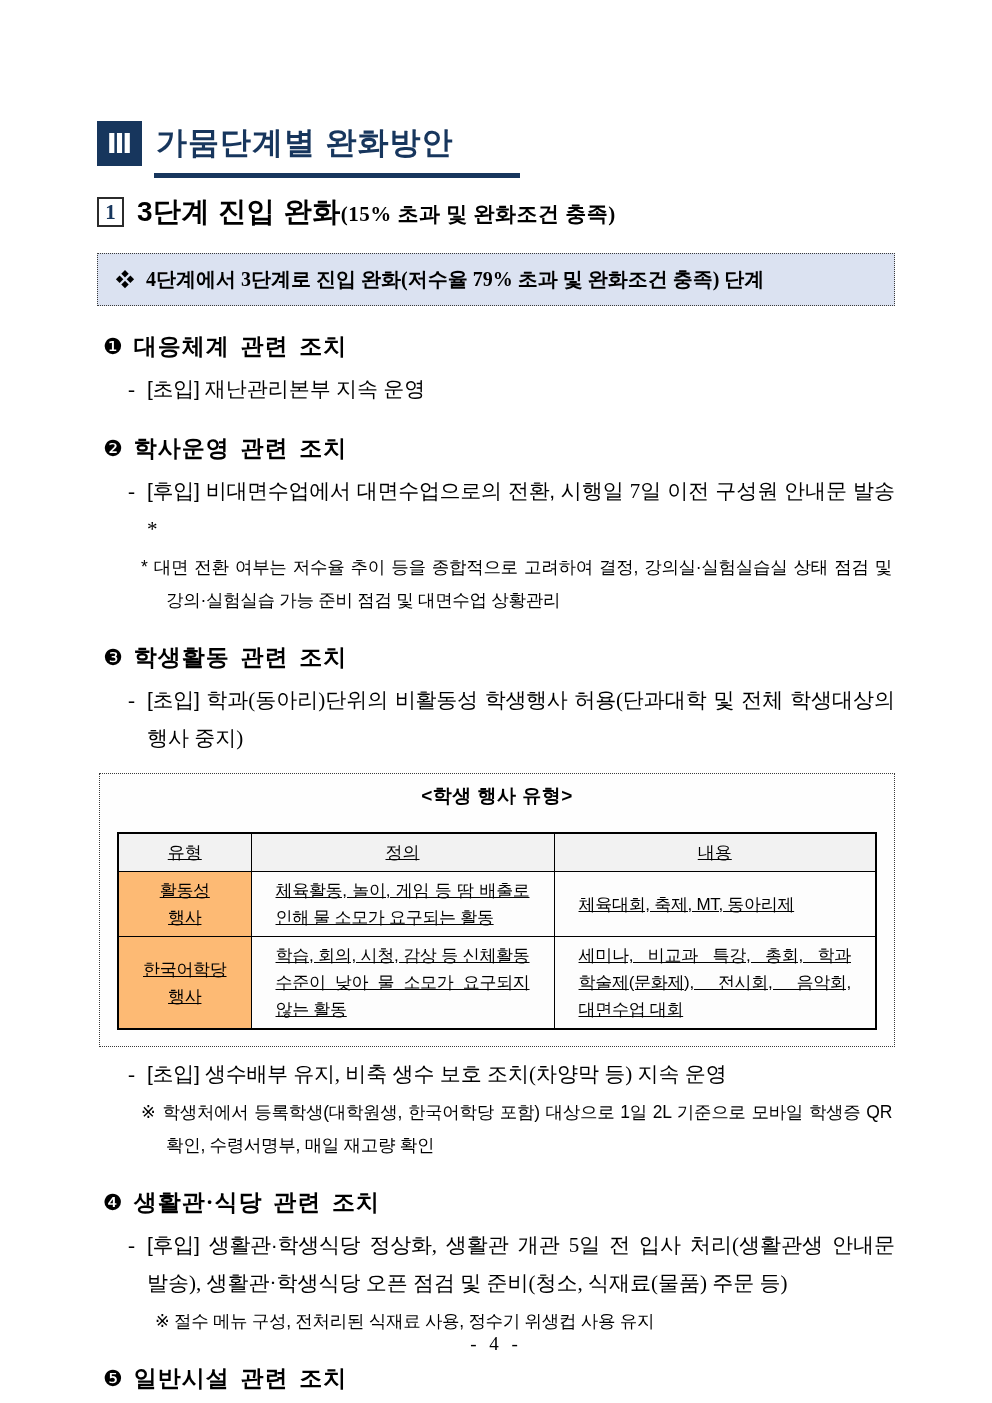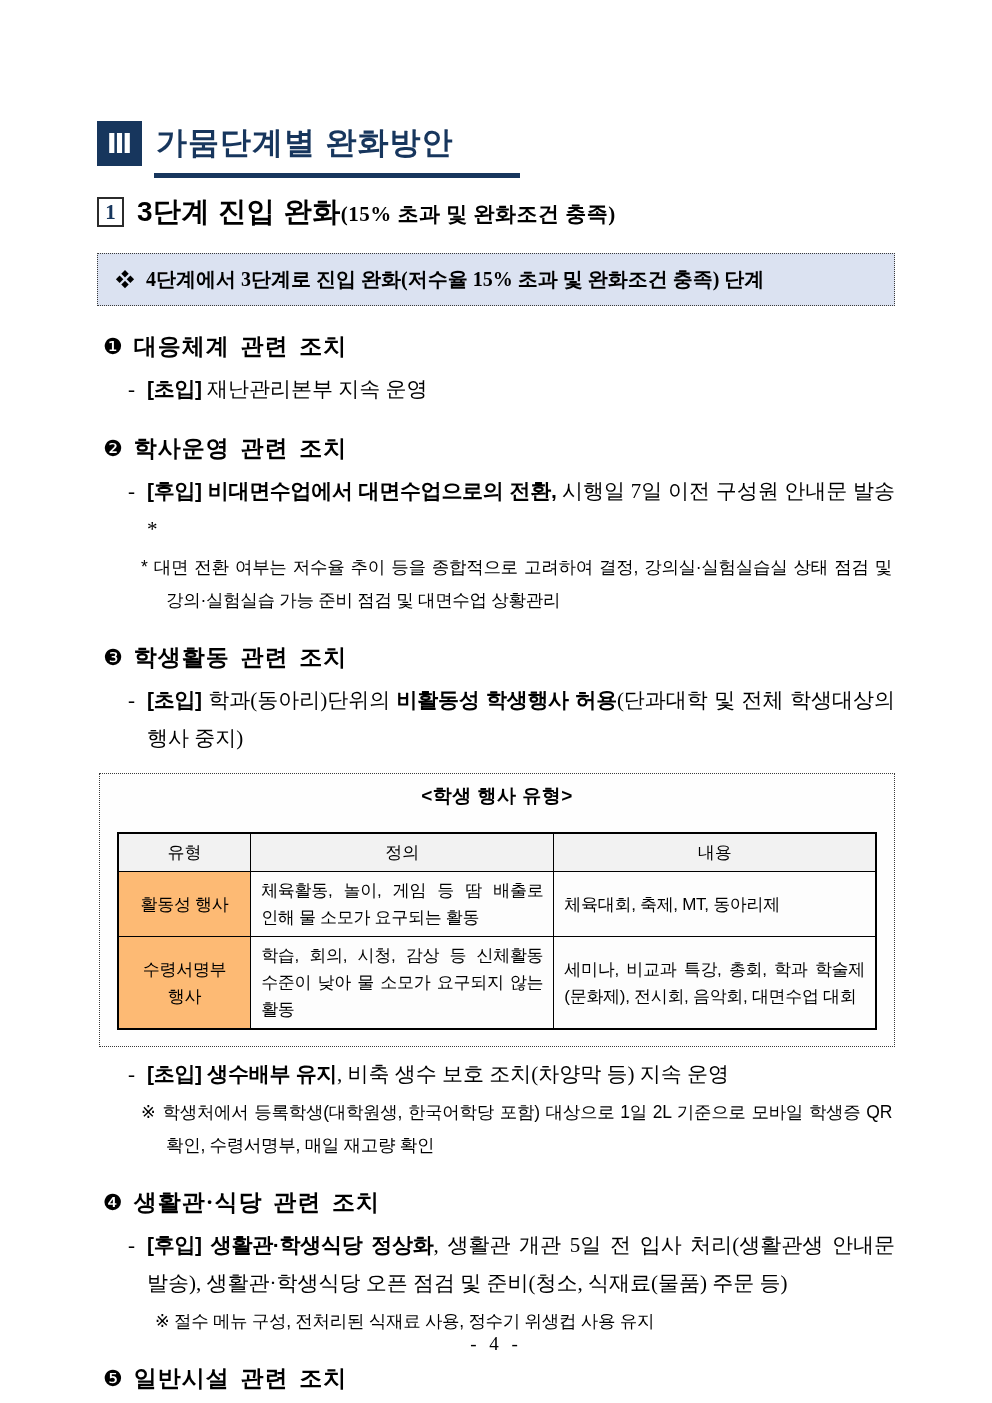--- a/index.html
+++ b/index.html
@@ -87,21 +87,21 @@
   .dash-item {
     display: flex;
     margin: 8px 0 0 31px;
     font-size: 21px;
     line-height: 38px;
   }
   .dash { width: 19px; flex: 0 0 auto; }
   .dash-text { flex: 1; text-align: justify; word-break: keep-all; }
   .b {
     font-family: "Liberation Sans", "DejaVu Sans", sans-serif;
-    font-weight: 700;
+    font-weight: 400;
     letter-spacing: -0.3px;
   }
   .note {
     font-family: "Liberation Sans", "DejaVu Sans", sans-serif;
     font-size: 17.5px;
     line-height: 33px;
     margin: 3px 3px 0 44px;
     padding-left: 25px;
     text-indent: -25px;
     text-align: justify;
@@ -124,23 +124,24 @@
     margin-bottom: 23px;
   }
   table.ev {
     width: 100%;
     border-collapse: collapse;
     border: 2px solid #000;
     font-size: 17px;
   }
   table.ev th, table.ev td {
     border: 1px solid #000;
-    padding: 5px 10px;
+    padding: 5px 24px;
     line-height: 27px;
     word-break: keep-all;
+    text-decoration: underline;
   }
   table.ev th {
     font-weight: 400;
     height: 38px;
     background: #f2f2f2;
     text-align: center;
     font-family: "Liberation Serif", "DejaVu Serif", serif;
   }
   table.ev td.c-type {
     text-align: center;
@@ -180,21 +181,21 @@
   </div>
 
   <div class="subhdr">
     <div class="subhdr-numbox">1</div>
     <span class="subhdr-title">3단계 진입 완화</span>
     <span class="subhdr-paren">(15% 초과 및 완화조건 충족)</span>
   </div>
 
   <div class="callout">
     <span class="callout-icon">❖</span>
-    <span class="callout-text">4단계에서 3단계로 진입 완화(저수율 15% 초과 및 완화조건 충족) 단계</span>
+    <span class="callout-text">4단계에서 3단계로 진입 완화(저수율 79% 초과 및 완화조건 충족) 단계</span>
   </div>
 
   <div class="sec-title">
     <span class="sec-num">❶</span>
     <span>대응체계 관련 조치</span>
   </div>
   <div class="dash-item">
     <span class="dash">-</span>
     <span class="dash-text"><span class="b">[초입]</span><span> 재난관리본부 지속 운영</span></span>
   </div>
@@ -233,21 +234,21 @@
           <th>내용</th>
         </tr>
       </thead>
       <tbody>
         <tr>
           <td class="c-type">활동성 행사</td>
           <td class="c-def">체육활동, 놀이, 게임 등 땀 배출로 인해 물 소모가 요구되는 활동</td>
           <td class="c-cont">체육대회, 축제, MT, 동아리제</td>
         </tr>
         <tr>
-          <td class="c-type">수령서명부 행사</td>
+          <td class="c-type">한국어학당 행사</td>
           <td class="c-def">학습, 회의, 시청, 감상 등 신체활동 수준이 낮아 물 소모가 요구되지 않는 활동</td>
           <td class="c-cont">세미나, 비교과 특강, 총회, 학과 학술제(문화제), 전시회, 음악회, 대면수업 대회</td>
         </tr>
       </tbody>
     </table>
   </div>
 
   <div class="dash-item">
     <span class="dash">-</span>
     <span class="dash-text"><span class="b">[초입] 생수배부 유지</span><span>, 비축 생수 보호 조치(차양막 등) 지속 운영</span></span>

